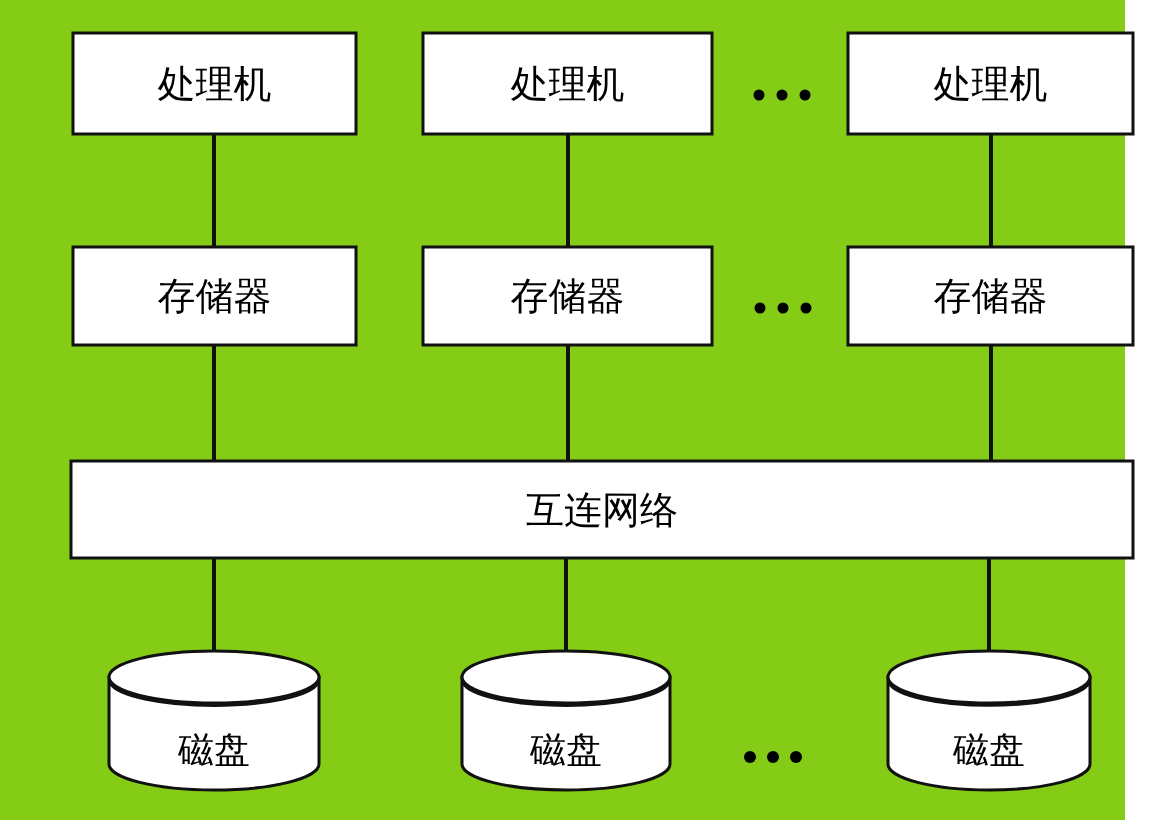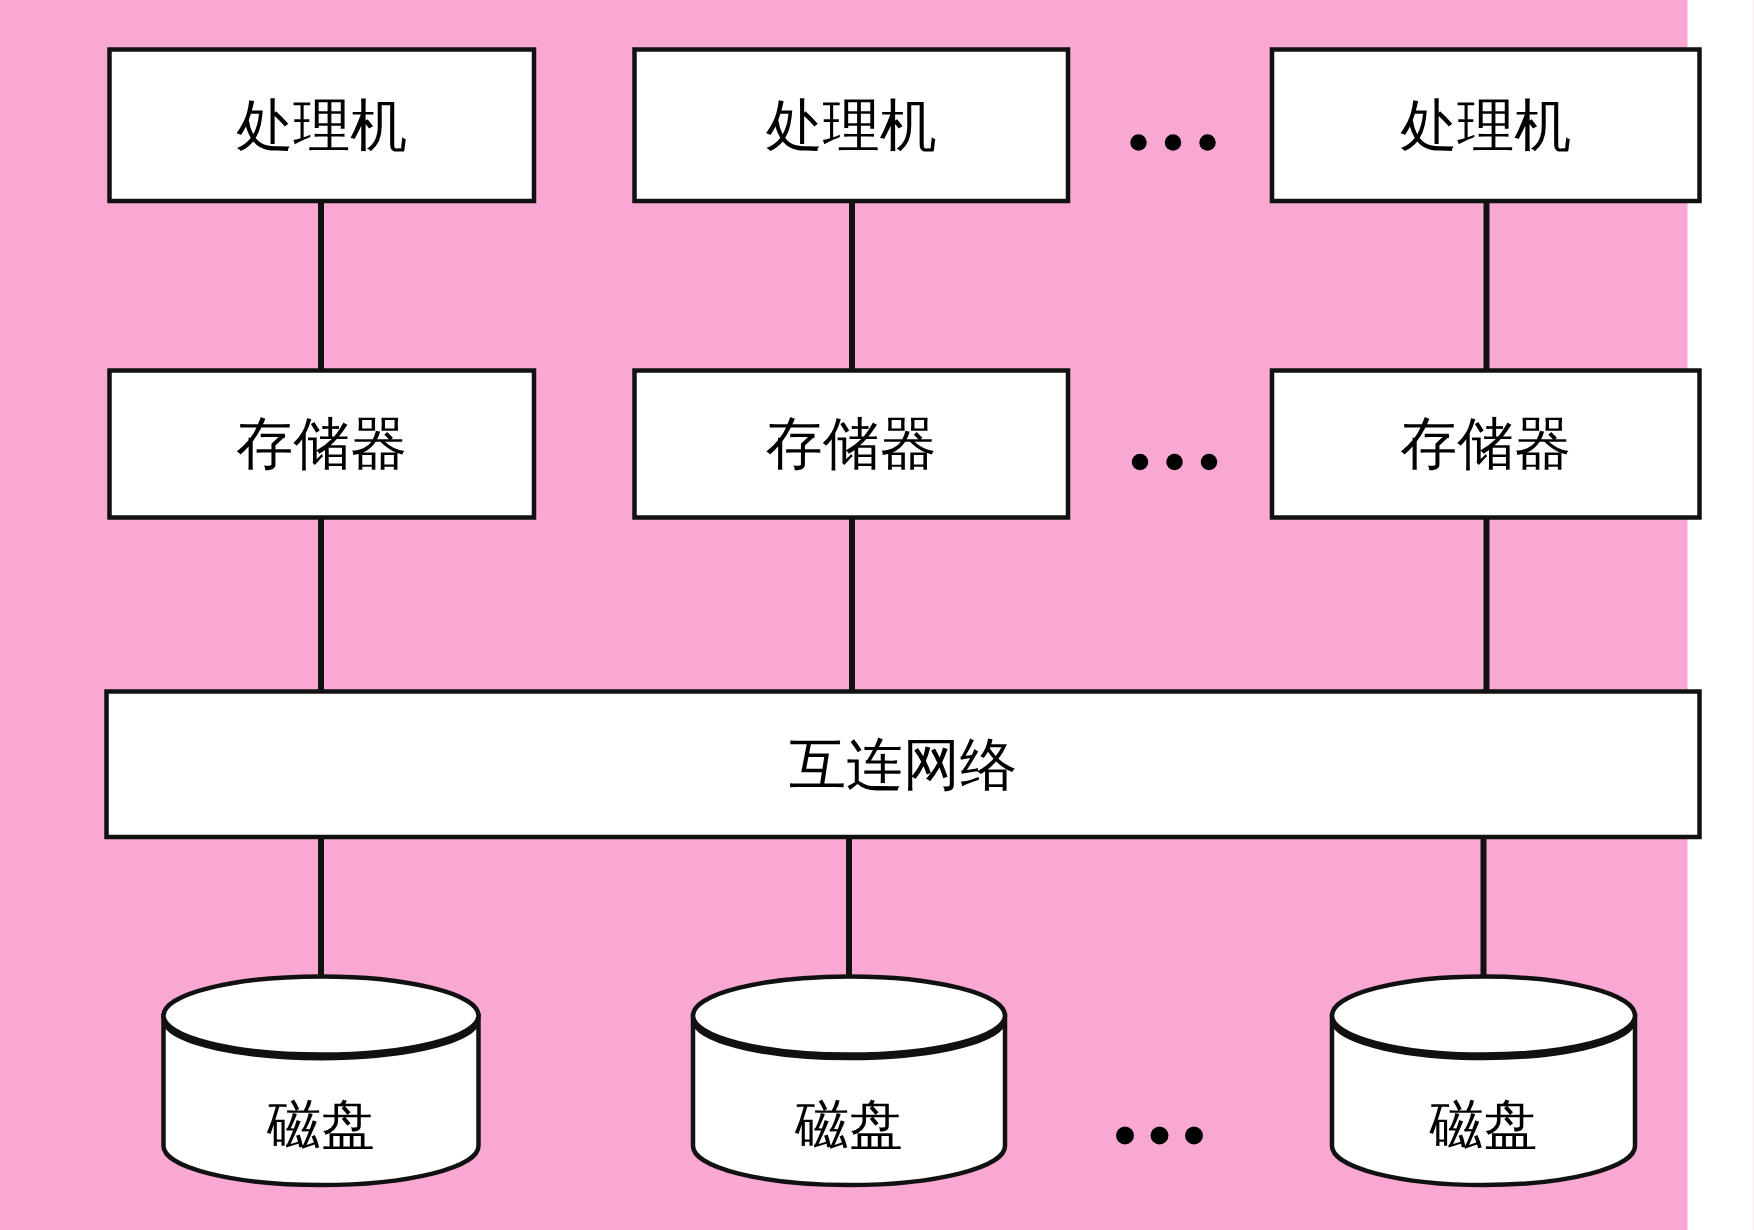--- a/index.html
+++ b/index.html
@@ -10,21 +10,21 @@
   body {
     width: 1169px;
     height: 820px;
     font-family: "DejaVu Sans", sans-serif;
     overflow: hidden;
   }
   #diagram-root {
     position: relative;
     width: 1125px;
     height: 820px;
-    background: #f9a8d4;
+    background: #84cc16;
   }
   svg.diagram-canvas {
     position: absolute;
     top: 0;
     left: 0;
     width: 1169px;
     height: 820px;
     display: block;
   }
   .node-rect {

